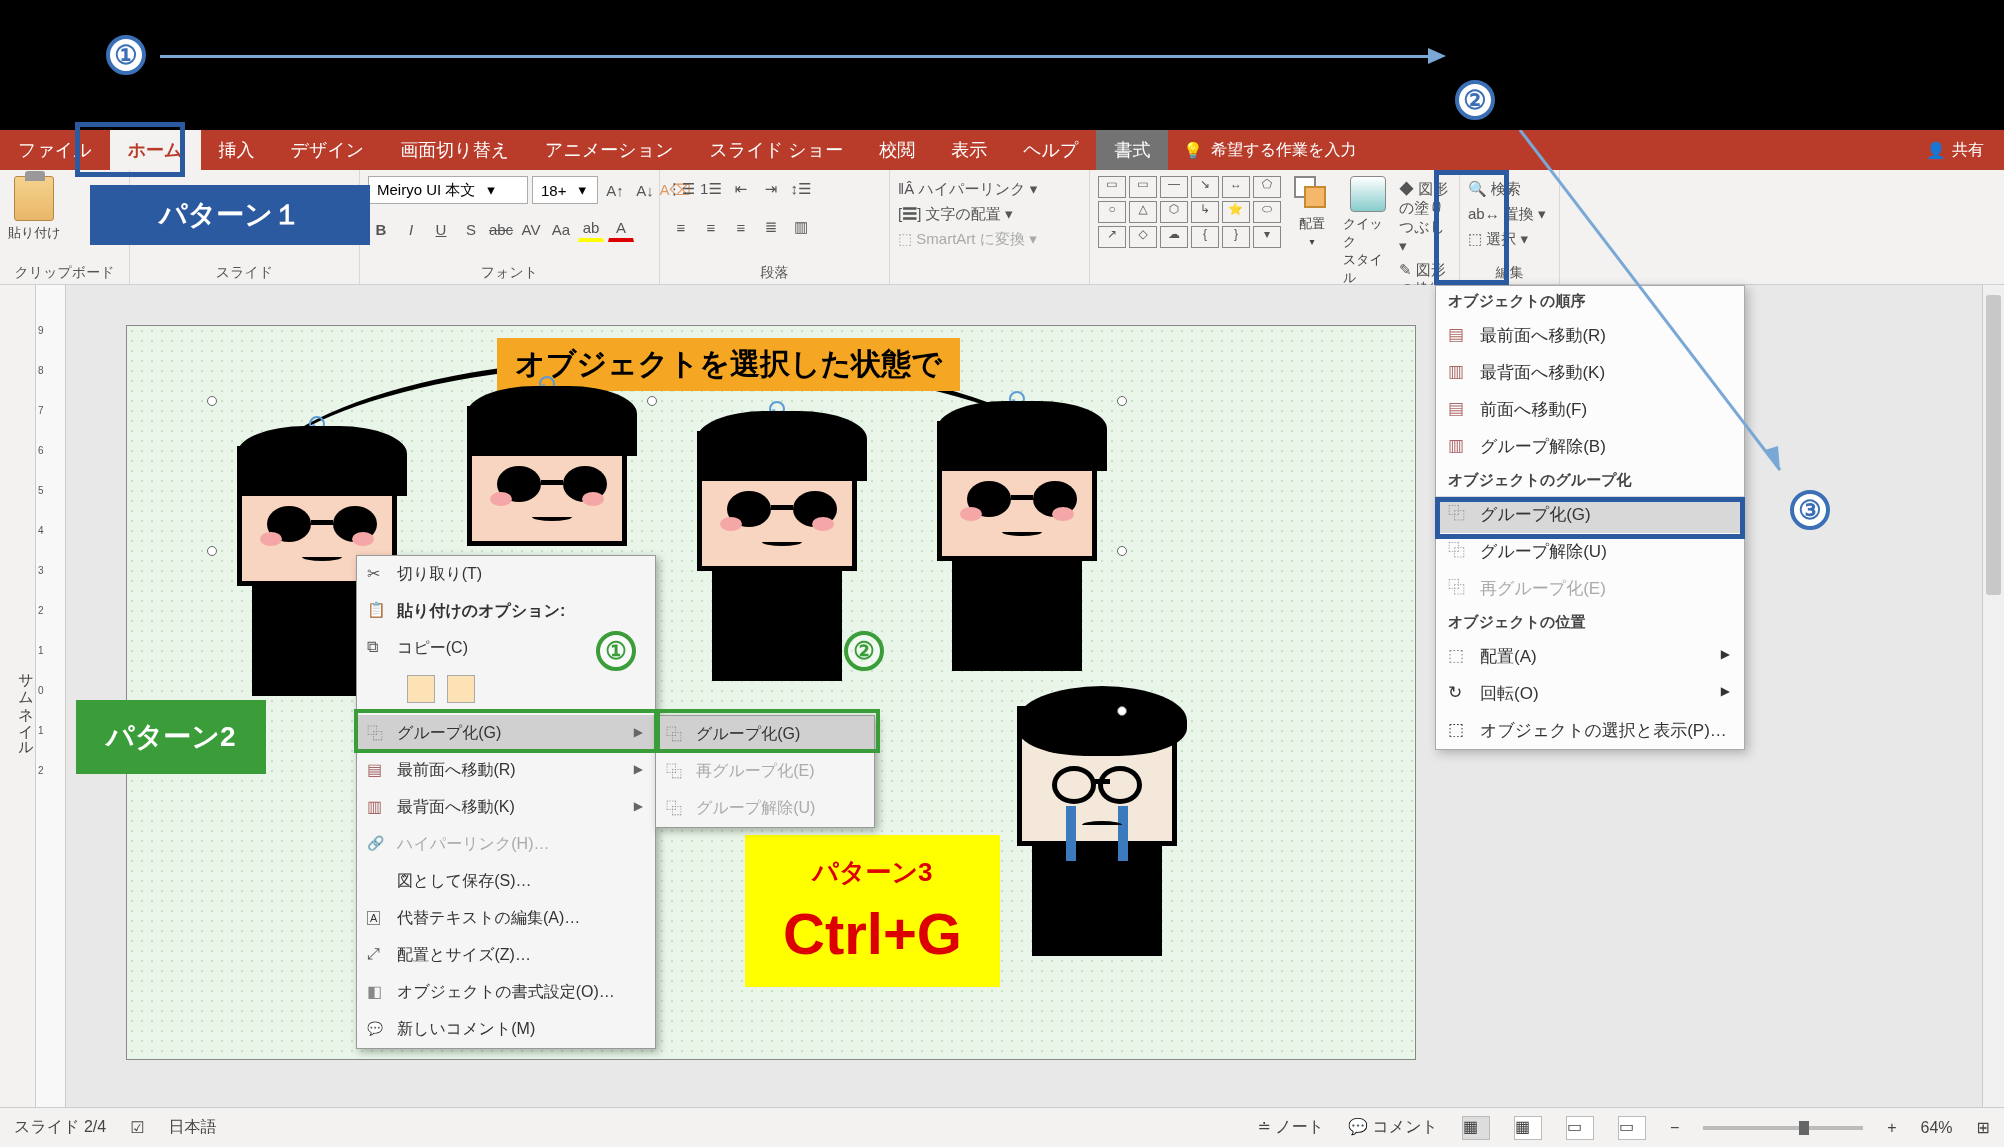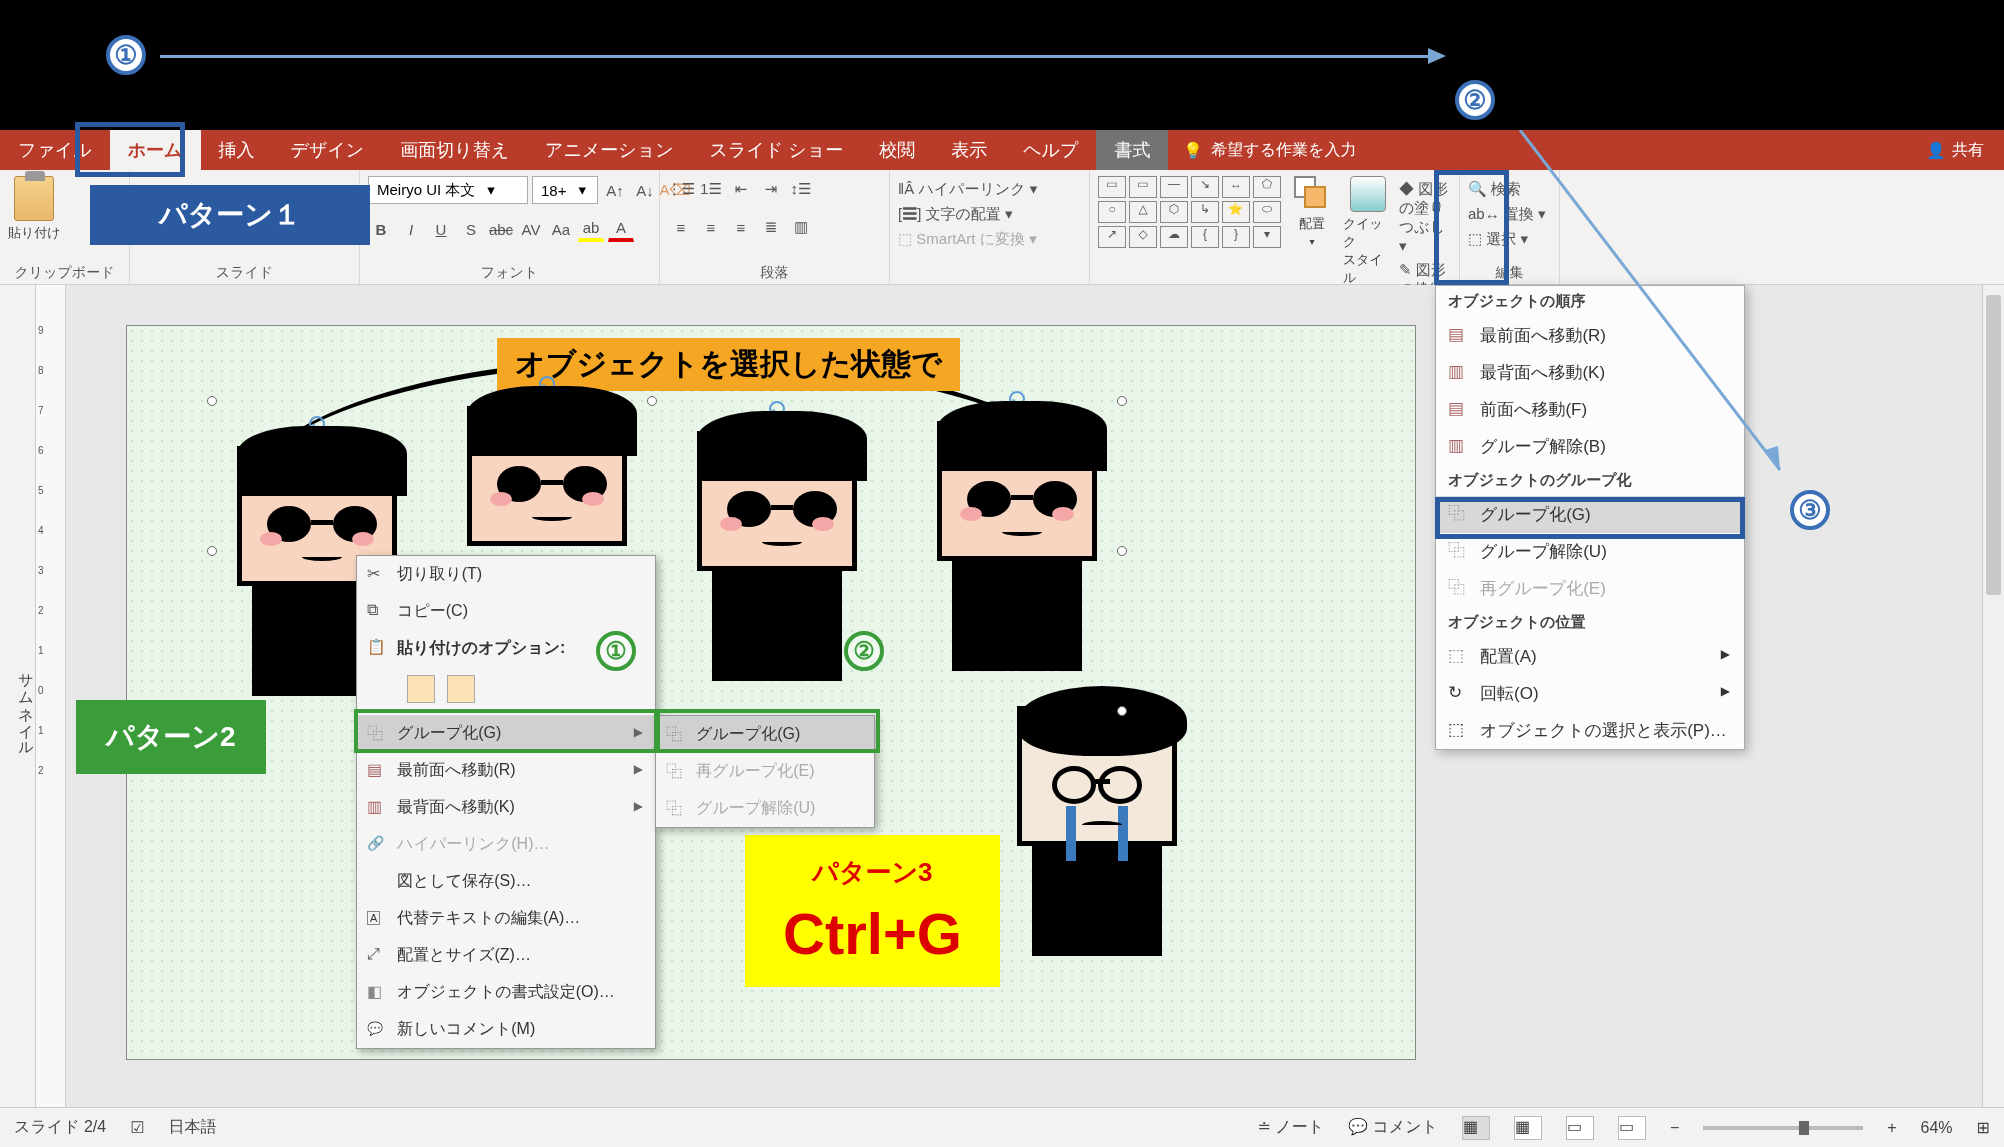--- a/index.html
+++ b/index.html
@@ -394,22 +394,22 @@
       <div class="sel-handle" style="top:70px;left:990px;"></div>
       <div class="sel-handle" style="top:220px;left:80px;"></div>
       <div class="sel-handle" style="top:220px;left:990px;"></div>
       <div class="sel-handle" style="top:380px;left:80px;"></div>
       <div class="sel-handle" style="top:380px;left:520px;"></div>
       <div class="sel-handle" style="top:380px;left:990px;"></div>
     </div>
 
     <div class="ctx-menu" style="top:270px; left:290px; width:300px;">
       <div class="ctx-item"><span class="ico ico-scissors"></span><span>切り取り(T)</span></div>
+      <div class="ctx-item" style="font-weight:bold;"><span class="ico ico-paste"></span><span>貼り付けのオプション:</span></div>
       <div class="ctx-item"><span class="ico ico-copy"></span><span>コピー(C)</span></div>
-      <div class="ctx-item" style="font-weight:bold;"><span class="ico ico-paste"></span><span>貼り付けのオプション:</span></div>
       <div class="ctx-item" style="padding-left:50px;">
         <span style="display:inline-block;width:28px;height:28px;border:1px solid #aaa;margin-right:8px;background:#fde2b5;"></span>
         <span style="display:inline-block;width:28px;height:28px;border:1px solid #aaa;background:#fde2b5;"></span>
       </div>
       <div class="ctx-item hover"><span class="ico ico-group"></span><span>グループ化(G)</span><span class="arrow">▶</span>
         
         <div class="ctx-menu submenu" style="width:220px;">
           <div class="ctx-item hover"><span class="ico ico-group"></span><span>グループ化(G)</span></div>
           <div class="ctx-item disabled"><span class="ico ico-group"></span><span>再グループ化(E)</span></div>
           <div class="ctx-item disabled"><span class="ico ico-group"></span><span>グループ解除(U)</span></div>

